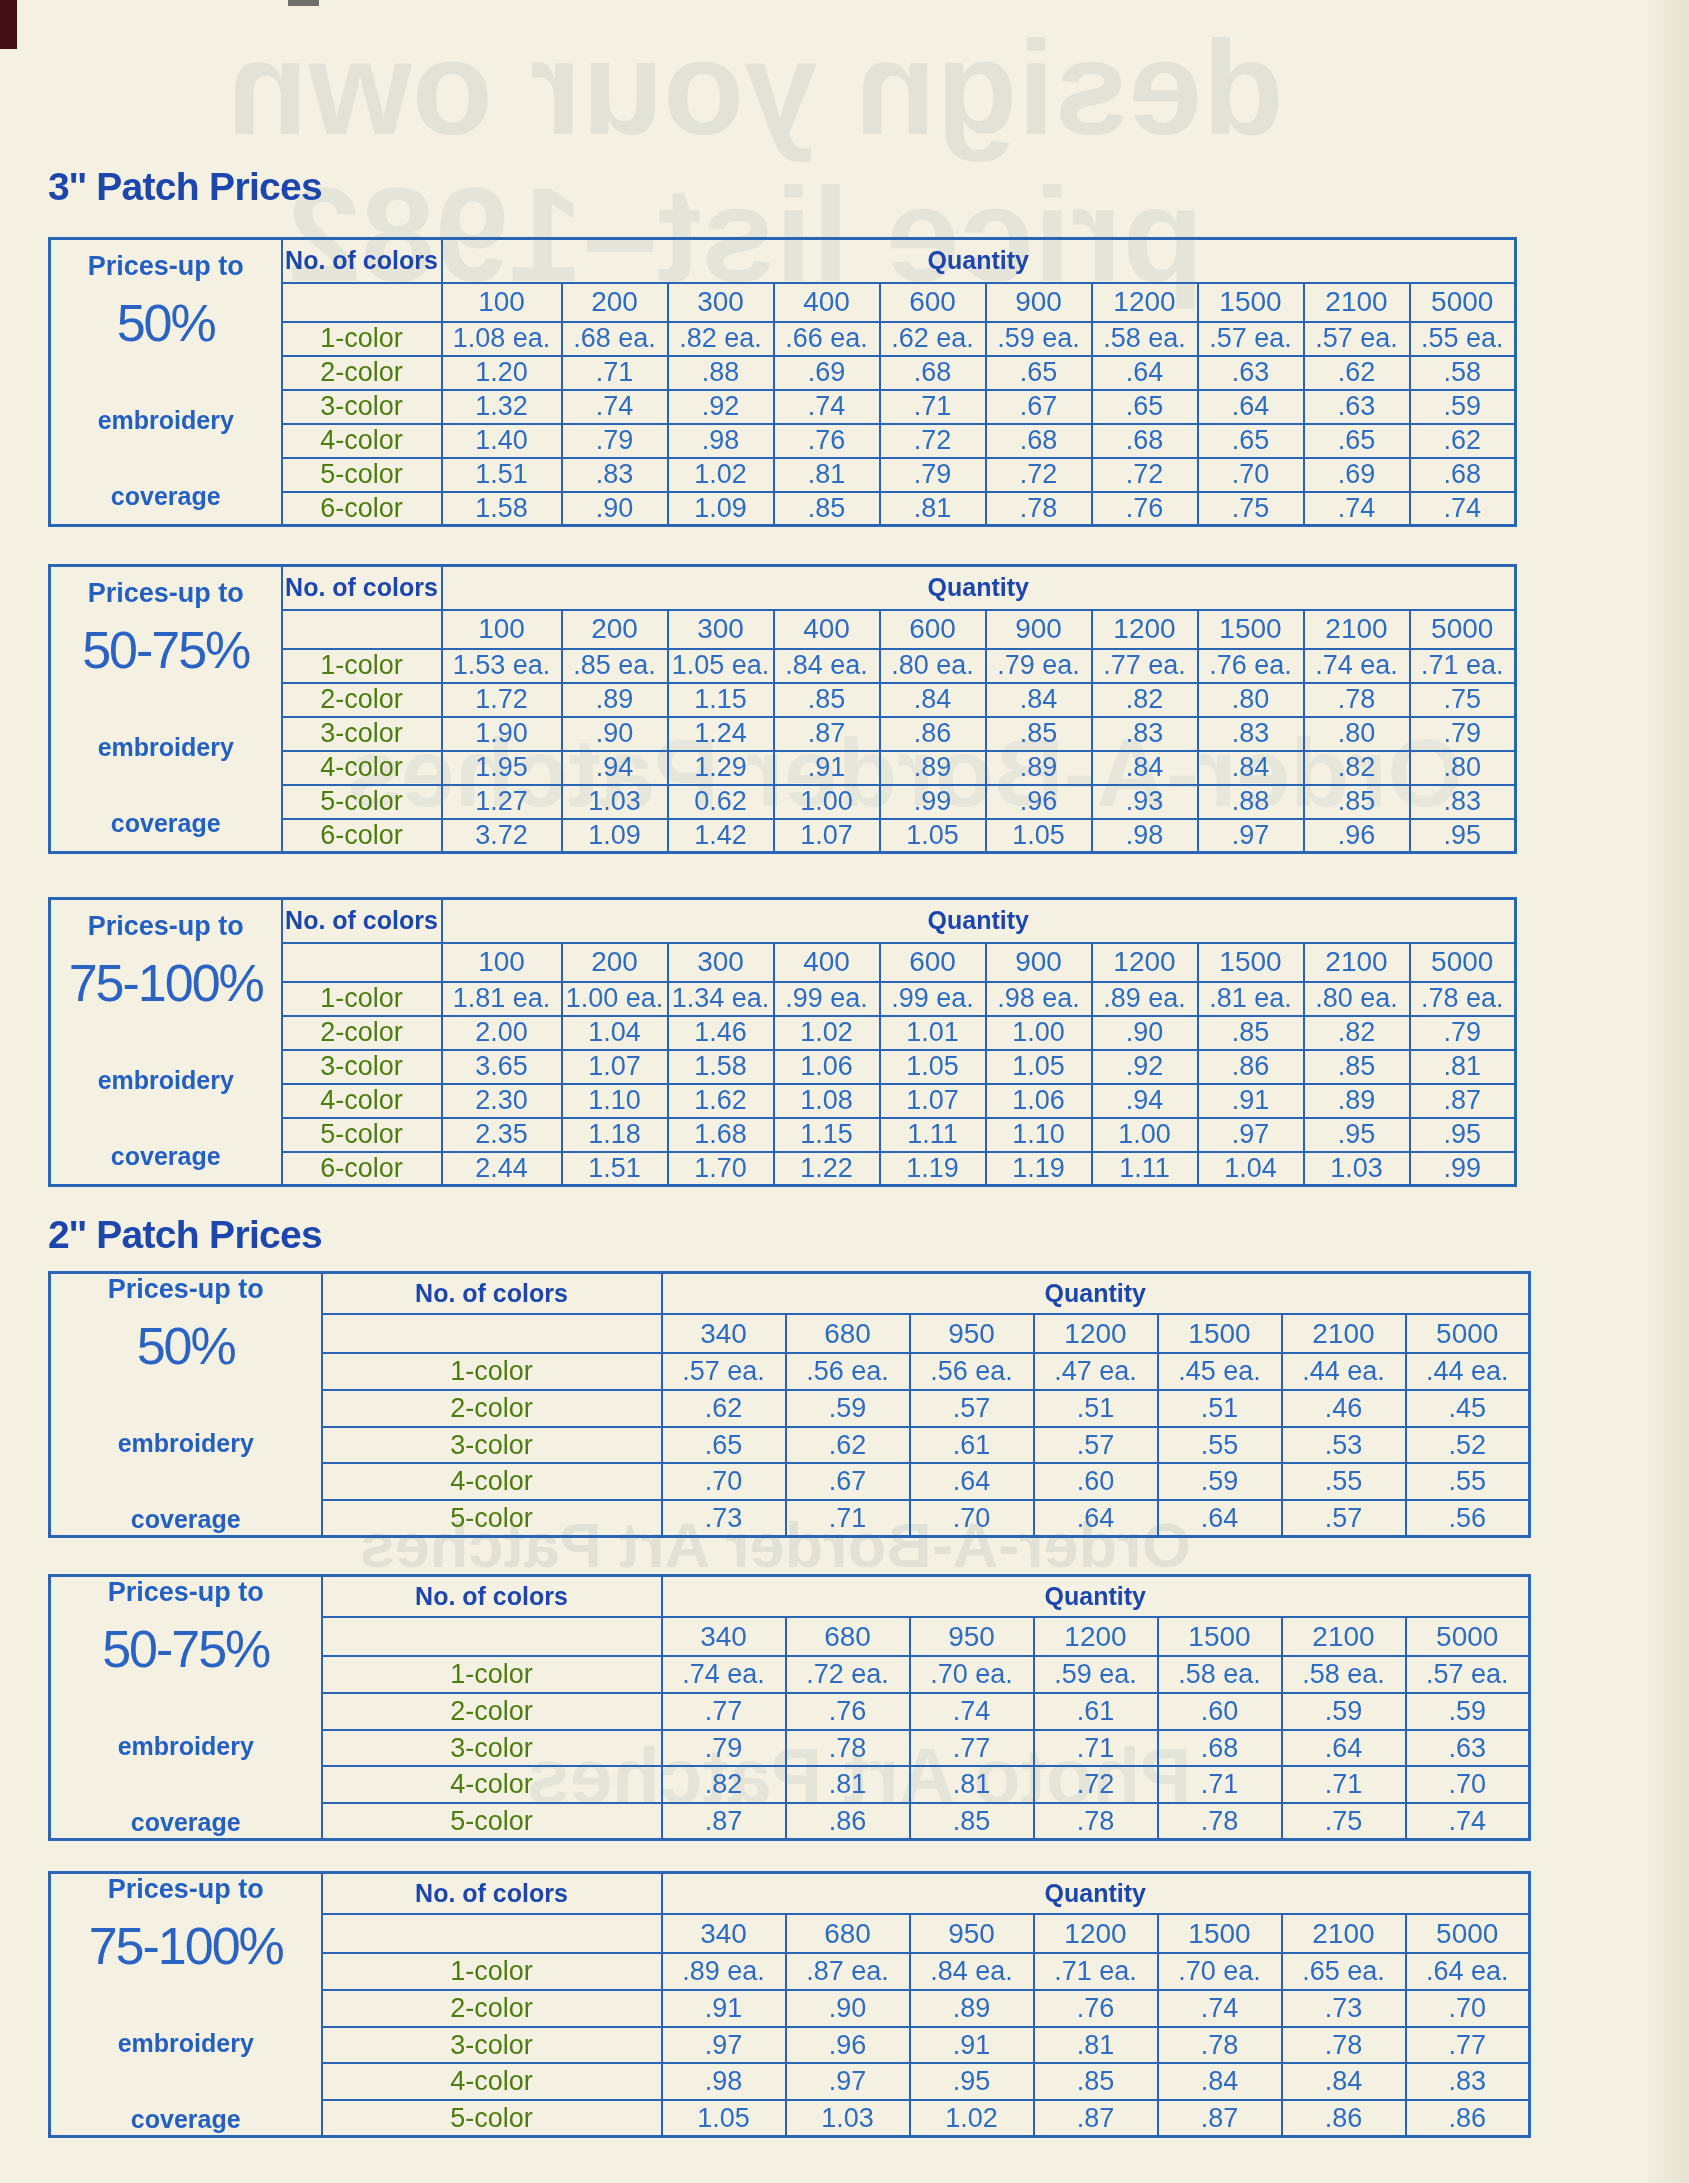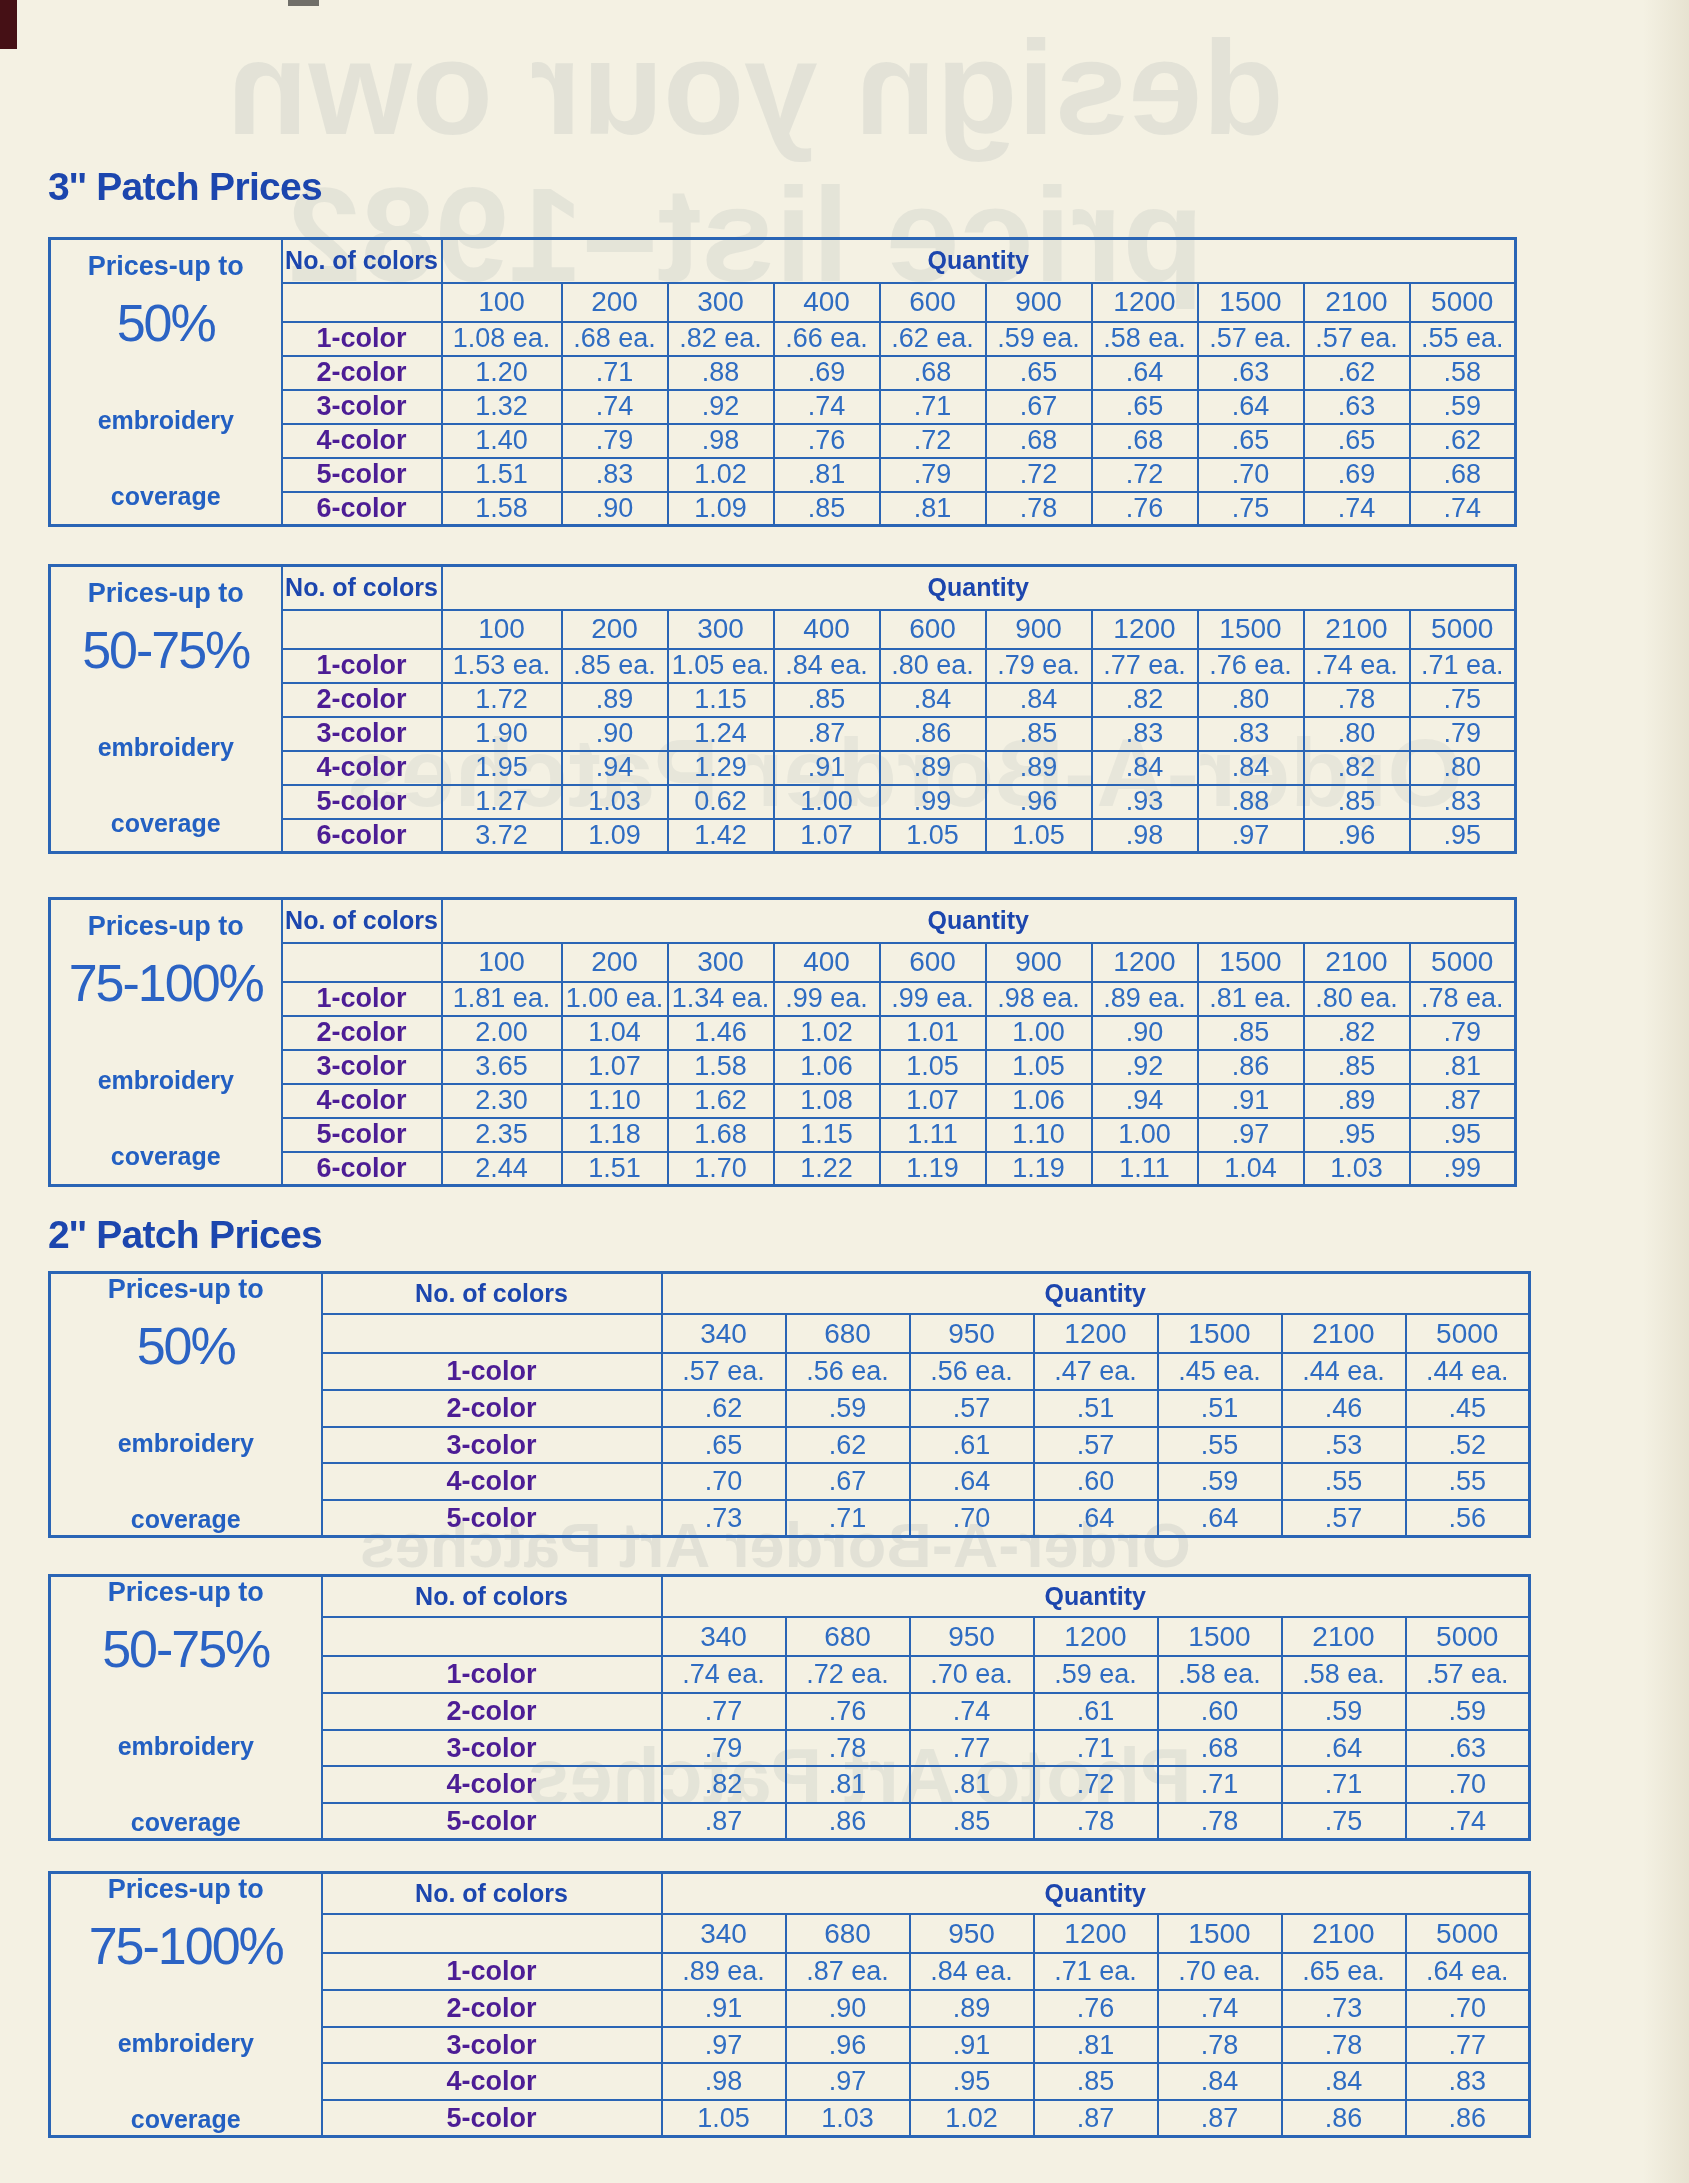--- a/index.html
+++ b/index.html
@@ -41,21 +41,21 @@
   td.side{
     vertical-align:middle;
   }
   .side-wrap{display:flex;flex-direction:column;align-items:center;justify-content:center;gap:1.3px;}
   .side-line1{font-size:27px;font-weight:bold;color:#2360c2;}
   .side-pct{font-size:52px;font-weight:400;color:#2b63c4;letter-spacing:-2px;margin:9.3px 0 6.7px 0;}
   .side-small{font-size:25px;font-weight:bold;color:#2360c2;line-height:1.25;margin-top:44px;}
   td.colhead{font-size:25px;font-weight:bold;color:#1c46ae;}
   td.qtyhead{font-size:25px;font-weight:bold;color:#1c46ae;}
   td.qnum{font-size:28px;font-weight:400;color:#2e6cc2;}
-  td.rowlabel{font-size:27px;font-weight:700;color:#4c1d95;}
+  td.rowlabel{font-size:27px;font-weight:400;color:#4d7c0f;}
   td.price{font-size:27px;font-weight:400;color:#2e6cc2;}
 
   .ghost{
     position:absolute;font-weight:bold;color:#6e7f88;white-space:nowrap;
     transform:scaleX(-1);pointer-events:none;
   }
   #ghost1{top:12px;left:227px;font-size:133px;opacity:0.12;}
   #ghost2{top:159px;left:287px;font-size:133px;opacity:0.11;}
   #ghost3{top:717px;left:347px;font-size:97px;opacity:0.09;}
   #ghost4{top:1509px;left:360px;font-size:63px;opacity:0.13;}

